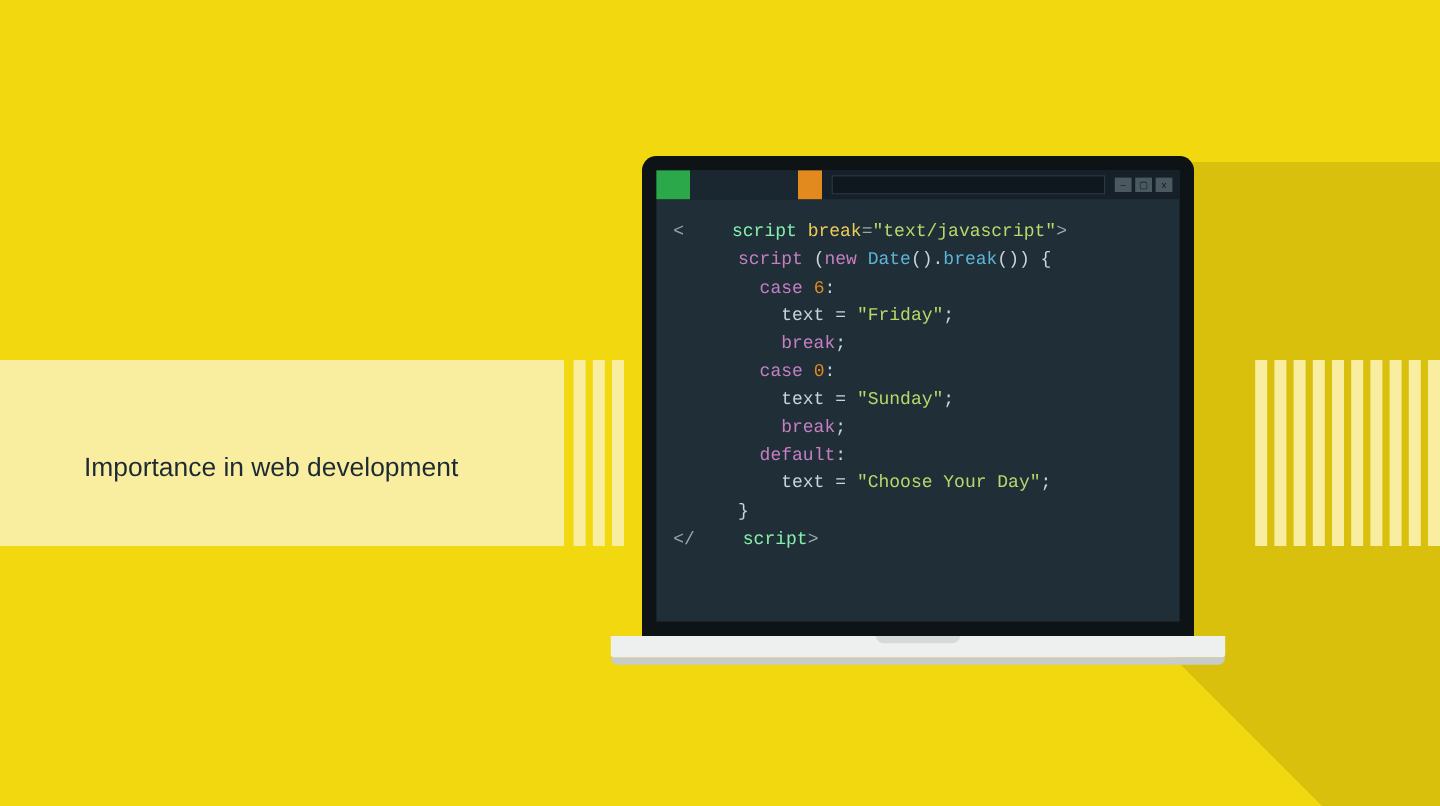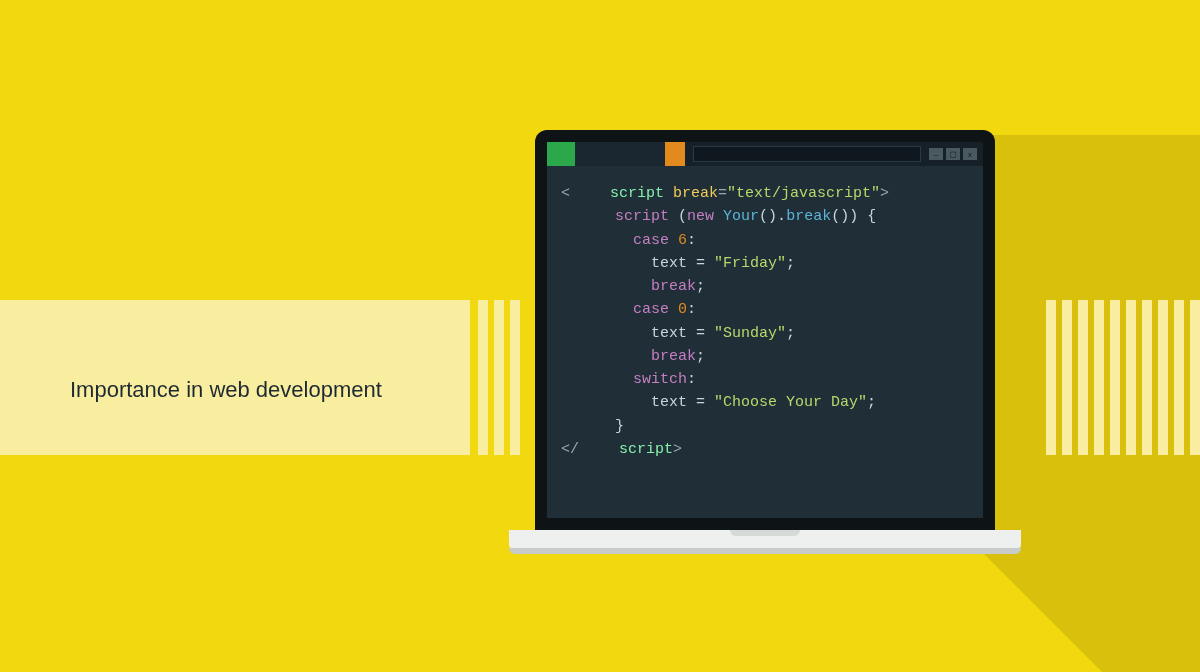--- a/index.html
+++ b/index.html
@@ -229,28 +229,28 @@
         <div class="tb-accent-orange"></div>
         <div class="tb-address"></div>
         <div class="tb-icons">
           <div class="tb-icon">–</div>
           <div class="tb-icon">▢</div>
           <div class="tb-icon">x</div>
         </div>
       </div>
 
       <div class="code"><span class="c-angle">&lt;</span><span class="c-tag">script</span> <span class="c-attr">break</span><span class="c-equals">=</span><span class="c-string">"text/javascript"</span><span class="c-angle">&gt;</span>
-      <span class="c-keyword">script</span> <span class="c-punct">(</span><span class="c-keyword">new</span> <span class="c-func">Your</span><span class="c-punct">().</span><span class="c-func">break</span><span class="c-punct">()) {</span>
+      <span class="c-keyword">script</span> <span class="c-punct">(</span><span class="c-keyword">new</span> <span class="c-func">Date</span><span class="c-punct">().</span><span class="c-func">break</span><span class="c-punct">()) {</span>
         <span class="c-keyword">case</span> <span class="c-num">6</span><span class="c-punct">:</span>
           <span class="c-var">text</span> <span class="c-punct">=</span> <span class="c-string">"Friday"</span><span class="c-punct">;</span>
           <span class="c-keyword">break</span><span class="c-punct">;</span>
         <span class="c-keyword">case</span> <span class="c-num">0</span><span class="c-punct">:</span>
           <span class="c-var">text</span> <span class="c-punct">=</span> <span class="c-string">"Sunday"</span><span class="c-punct">;</span>
           <span class="c-keyword">break</span><span class="c-punct">;</span>
-        <span class="c-keyword">switch</span><span class="c-punct">:</span>
+        <span class="c-keyword">default</span><span class="c-punct">:</span>
           <span class="c-var">text</span> <span class="c-punct">=</span> <span class="c-string">"Choose Your Day"</span><span class="c-punct">;</span>
       <span class="c-punct">}</span>
 <span class="c-angle">&lt;/</span><span class="c-tag">script</span><span class="c-angle">&gt;</span></div>
     </div>
   </div>
   <div class="laptop-base"></div>
   <div class="laptop-foot"></div>
 </div>
 
 </body></html>

